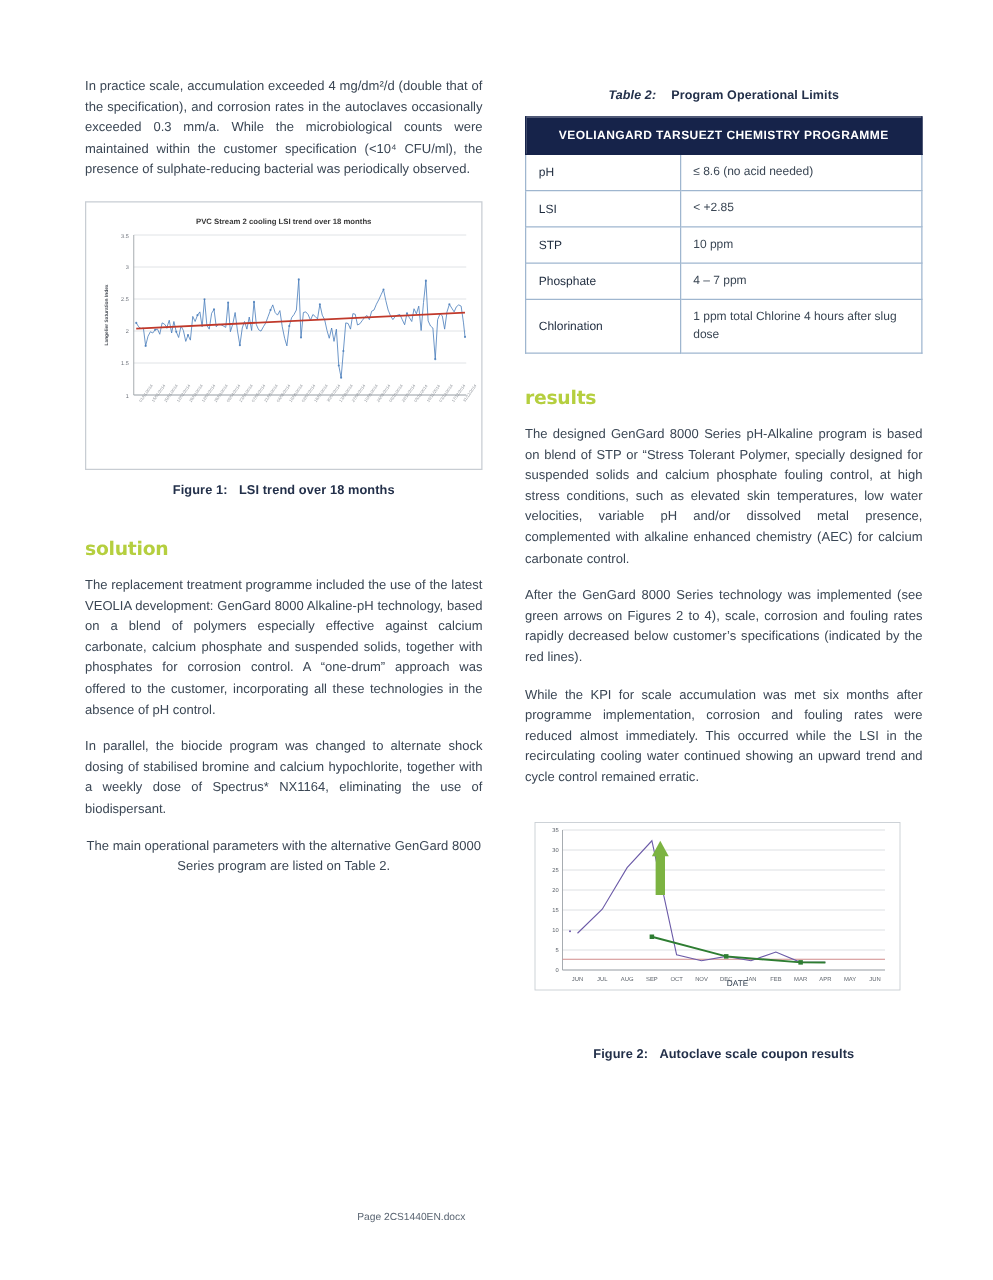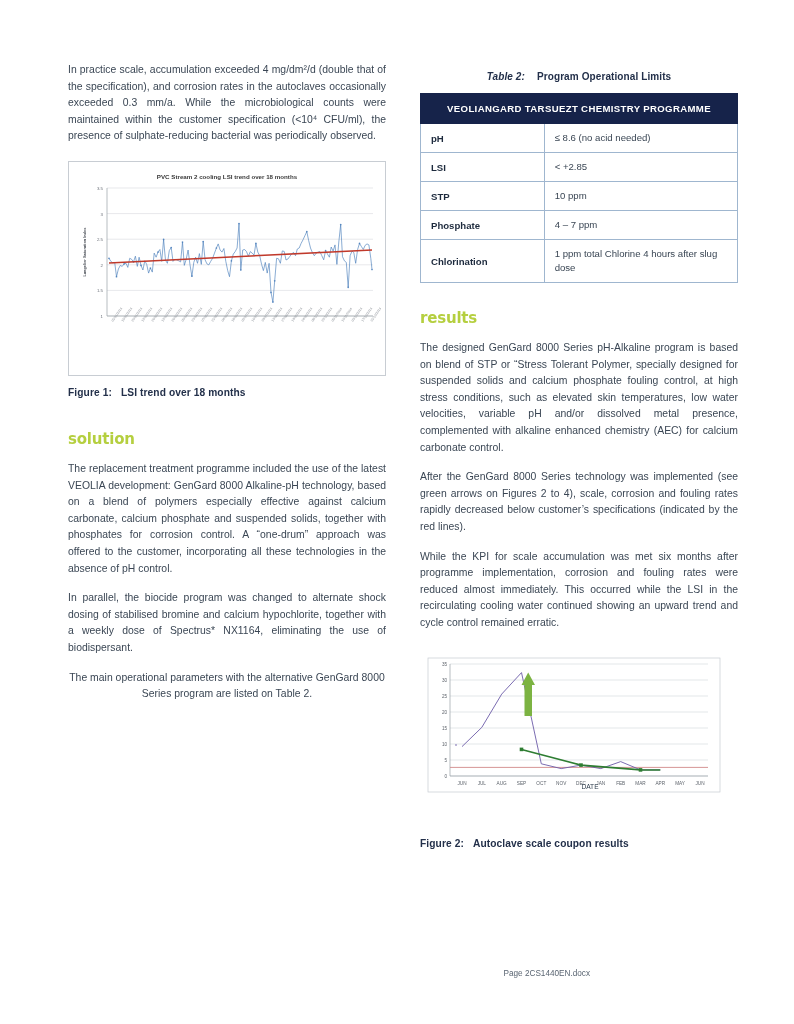--- a/index.html
+++ b/index.html
@@ -74,50 +74,50 @@
     border: 1px solid #16234a;
   }
   table.limits td {
     border: 1px solid #9fb6cf;
     padding: 7px 10px;
     vertical-align: middle;
     color: #3a4654;
   }
   table.limits td.k {
     width: 39%;
-    font-weight: bold;
+    font-weight: normal;
     color: #1d2a3d;
   }
   table.limits td.v { width: 61%; line-height: 14px; }
 
   
   .figure {
     border: 1px solid #c8cdd3;
     background: #ffffff;
     padding: 4px;
   }
   .fig-caption {
     font-size: 10.2px;
     font-weight: bold;
     color: #23304a;
-    text-align: left;
+    text-align: center;
     margin-top: 11px;
     letter-spacing: 0.1px;
   }
   .fig-caption .lbl { margin-right: 9px; }
 
   svg { display: block; }
 
   
   .footer {
     position: absolute;
     left: 68px; right: 56px;
     bottom: 46px;
     display: flex;
-    justify-content: flex-end;
+    justify-content: center;
     font-size: 8.2px;
     color: #5a6572;
   }
 </style>
 </head>
 <body>
 
 <div class="page">
   <div class="columns">
 

